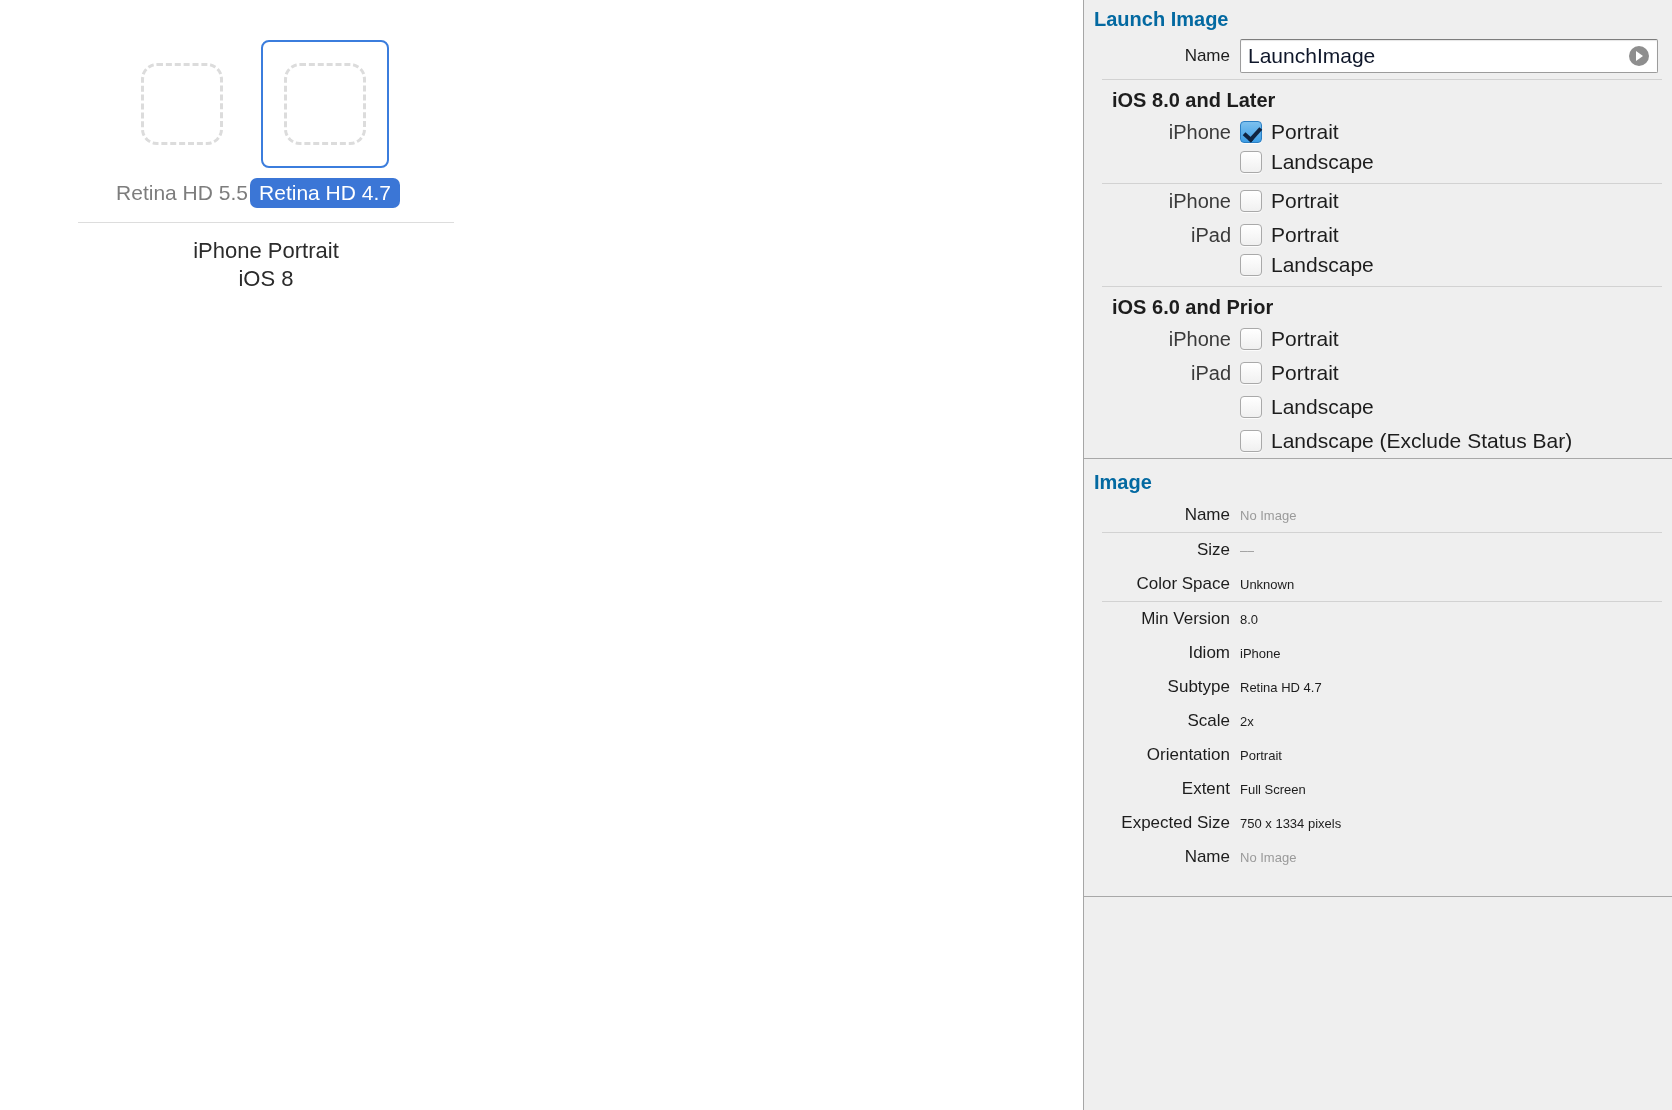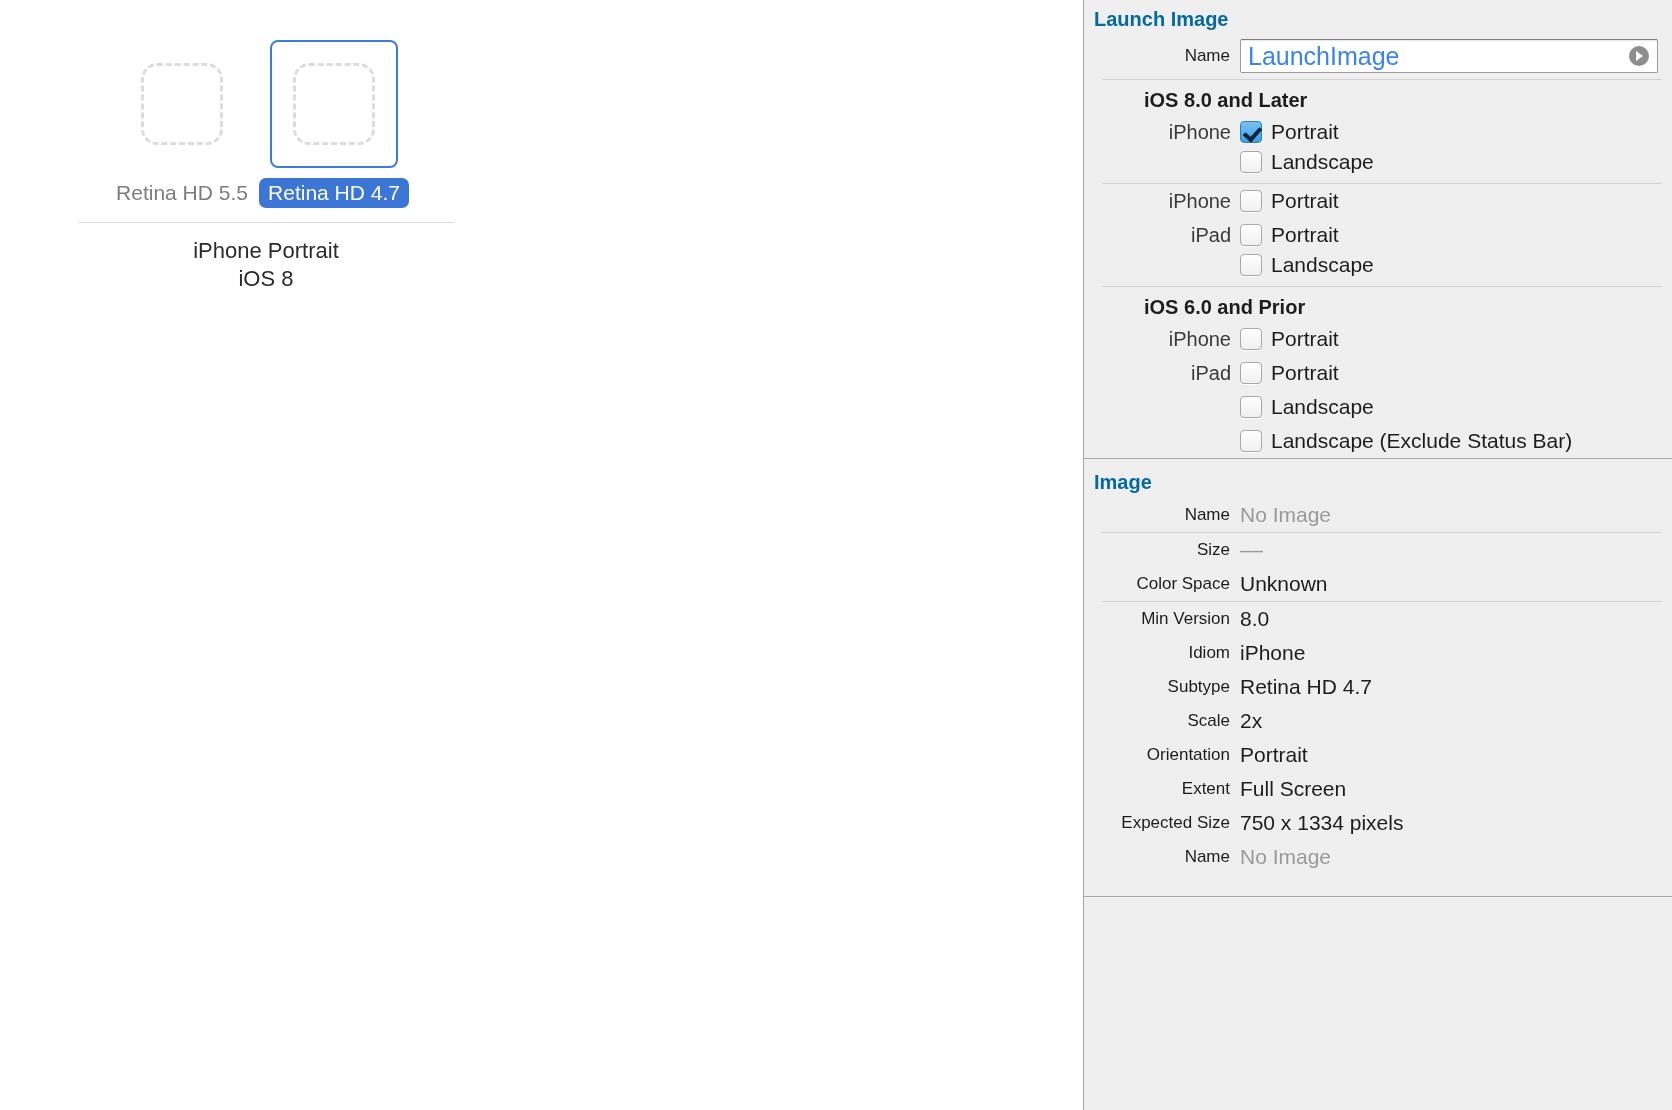--- a/index.html
+++ b/index.html
@@ -19,21 +19,21 @@
     background: #ffffff;
   }
   .asset-group {
     position: absolute;
     left: 78px; top: 40px;
     width: 376px;
   }
   .slot-row {
     display: flex;
     align-items: flex-start;
-    gap: 24px;
+    gap: 15px;
     padding-left: 40px;
   }
   .slot {
     width: 128px;
     display: flex;
     flex-direction: column;
     align-items: center;
   }
   .slot-box {
     width: 128px; height: 128px;
@@ -118,21 +118,21 @@
   }
   .row-label {
     width: 156px;
     text-align: right;
     padding-right: 10px;
     font-size: 17px;
     color: #1d1d1d;
     flex: none;
   }
   .row-value {
-    font-size: 21px;
+    font-size: 13px;
     color: #1d1d1d;
     white-space: nowrap;
     overflow: hidden;
     text-align: right;
   }
   .row-value.muted { color: #9a9a9a; }
 
   
   .name-row { padding: 4px 0 6px 0; }
   .textfield {
@@ -146,22 +146,22 @@
     border-radius: 2px;
     display: flex;
     align-items: center;
     box-shadow: inset 0 1px 1px rgba(0,0,0,0.10);
   }
   .textfield input {
     border: none;
     outline: none;
     background: transparent;
     font-family: inherit;
-    font-size: 25px;
-    color: #3b82f6;
+    font-size: 21px;
+    color: #0f172a;
     padding: 0 34px 0 7px;
     width: 100%;
     height: 100%;
   }
   .jump-btn {
     position: absolute;
     right: 7px; top: 50%;
     transform: translateY(-50%);
     width: 22px; height: 22px;
     cursor: pointer;
@@ -211,21 +211,20 @@
     white-space: nowrap;
     overflow: hidden;
     text-overflow: ellipsis;
     max-width: 372px;
   }
   .subsection-head {
     font-weight: bold;
     font-size: 20px;
     color: #1d1d1d;
     padding: 9px 0 3px 28px;
-    margin-left: 32px;
   }
   .pad-b { padding-bottom: 8px; }
   .pad-t { padding-top: 4px; }
 </style>
 </head>
 <body>
 
 <div id="canvas">
   <div class="asset-group">
 

